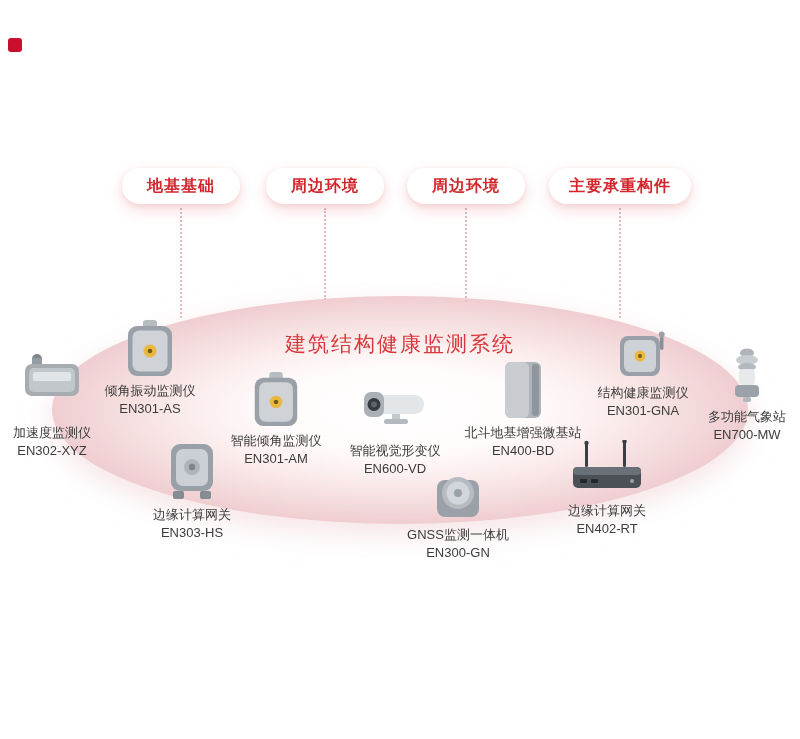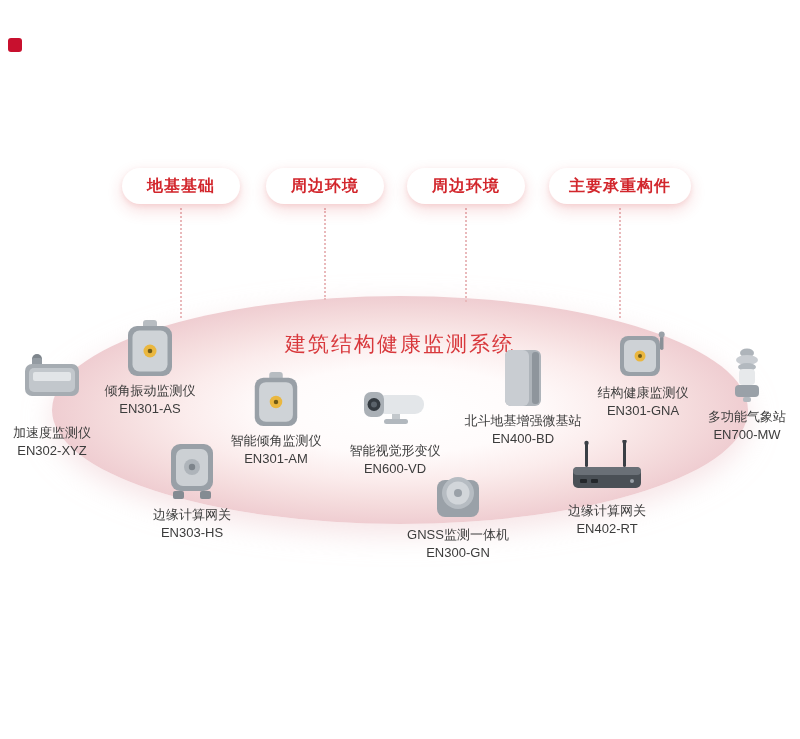--- a/index.html
+++ b/index.html
@@ -114,21 +114,21 @@
         <rect x="30" y="26" width="8" height="6" fill="#c3c8cc"></rect>
         <rect x="22" y="31" width="24" height="5" rx="2.5" fill="#b2b8be"></rect>
       </svg>
     </span>
     <div class="dev-label" style="margin-top:14px">
       <div>智能视觉形变仪</div>
       <div>EN600-VD</div>
     </div>
   </div>
 
-  <div class="device" style="left:458px;top:348px;width:130px">
+  <div class="device" style="left:458px;top:360px;width:130px">
     <span>
       <svg width="42" height="60" viewBox="0 0 42 60">
         <rect x="3" y="2" width="36" height="56" rx="6" fill="#aeb4ba"></rect>
         <rect x="3" y="2" width="24" height="56" rx="6" fill="#c9cdd2"></rect>
         <rect x="30" y="4" width="7" height="52" rx="3" fill="#8e959c"></rect>
       </svg>
     </span>
     <div class="dev-label" style="margin-top:4px">
       <div>北斗地基增强微基站</div>
       <div>EN400-BD</div>

